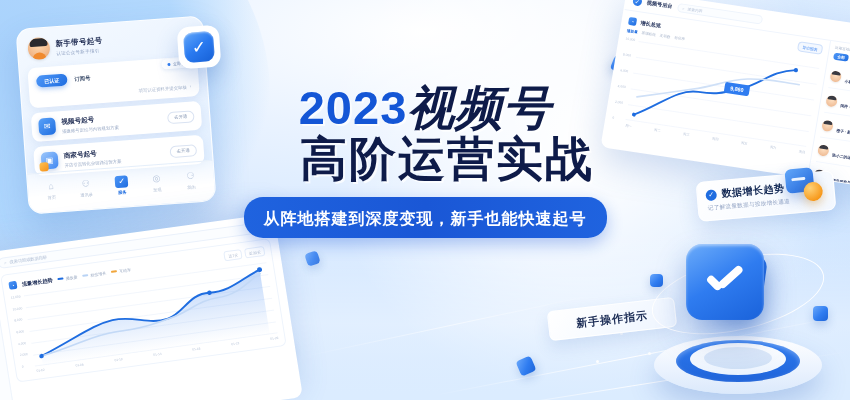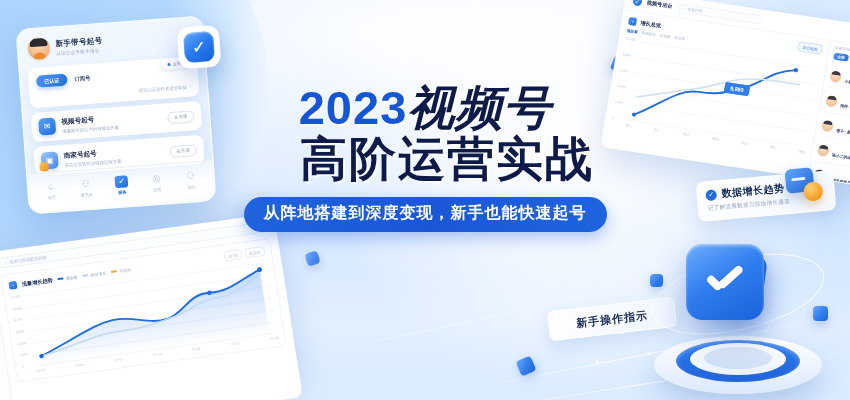--- a/index.html
+++ b/index.html
@@ -220,21 +220,21 @@
   .hero { position:absolute; left:0; right:0; top:84px; text-align:center; z-index:6; }
   .hero-l1 { font-size:47px; font-weight:700; line-height:1.02; letter-spacing:1px; white-space:nowrap; }
   .hero-l1 .yr { color:#1456d6; text-shadow:2px 2px 0 rgba(255,255,255,.75); }
   .hero-l1 .nm { color:#0e1b49; text-shadow:2px 2px 0 rgba(255,255,255,.75);font-style:italic; }
   .hero-l2 { font-size:47px; font-weight:700; color:#0e1b49; line-height:1.05; letter-spacing:2px;
     margin-top:2px; white-space:nowrap; text-shadow:2px 2px 0 rgba(255,255,255,.75);padding-left:44px; }
   .hero-pill {
     display:inline-block; margin-top:14px;
     background:linear-gradient(90deg,#1f63df 0%,#1a57d6 50%,#1f63df 100%);
     color:#fff; font-size:16px; font-weight:700; letter-spacing:1px;
-    padding:6px 20px 8px 20px; border-radius:19px; white-space:nowrap;
+    padding:12px 20px 8px 20px; border-radius:19px; white-space:nowrap;
     box-shadow:0 6px 16px rgba(26,87,214,.32);
   }
 
   
   .badge-tip {
     position:absolute; left:697px; top:176px; width:138px; height:40px;
     background:linear-gradient(135deg,#ffffff 0%,#f3f8ff 100%);
     border-radius:8px; box-shadow:0 8px 20px rgba(60,110,190,.18);
     transform:rotate(-5deg); padding:6px 8px 0 8px; z-index:7;
     border:1px solid rgba(255,255,255,.9);

